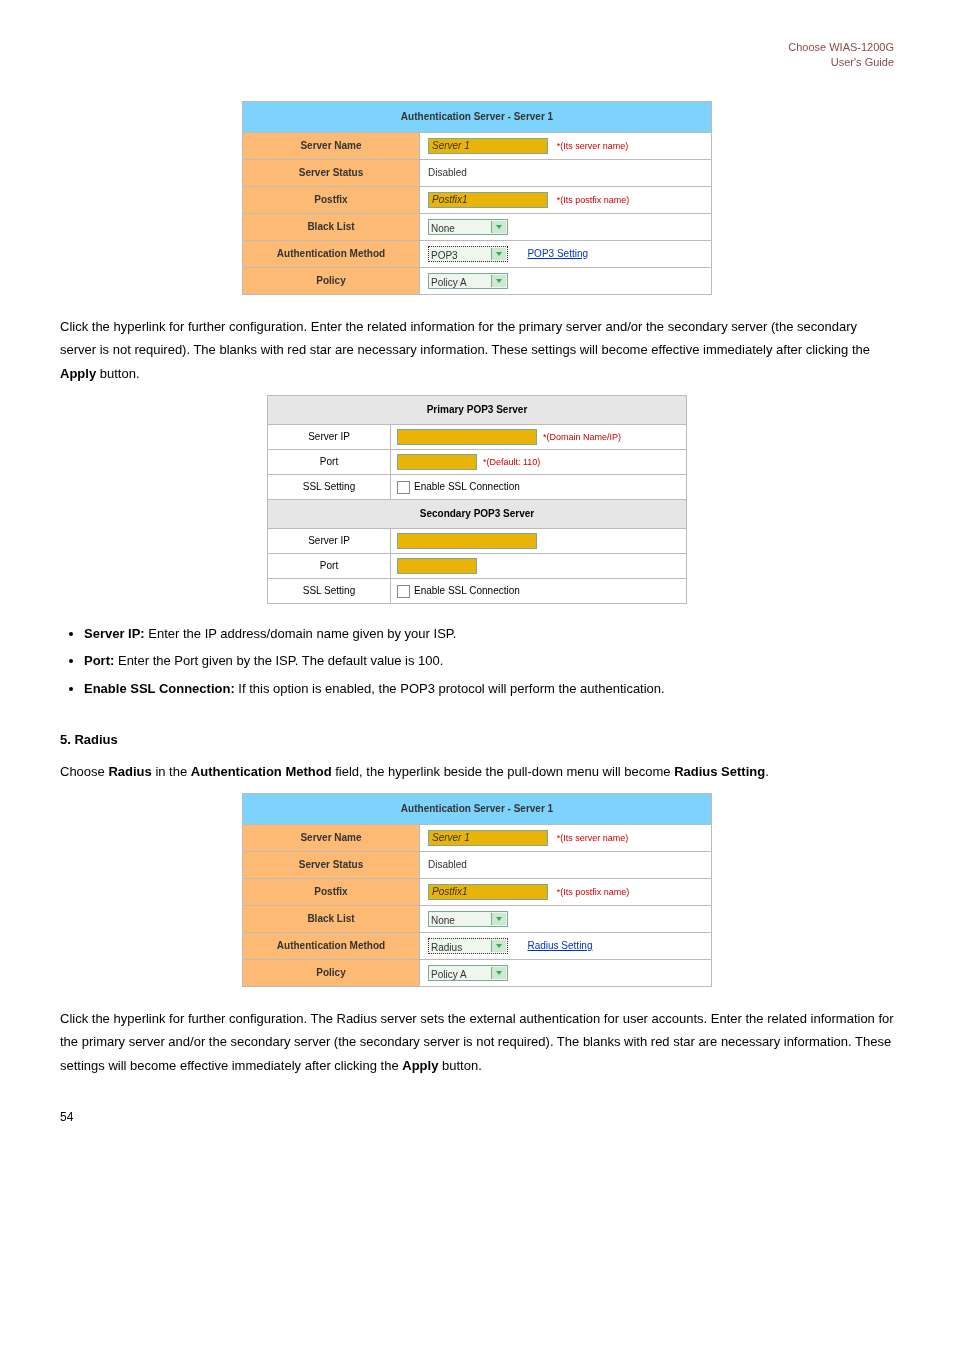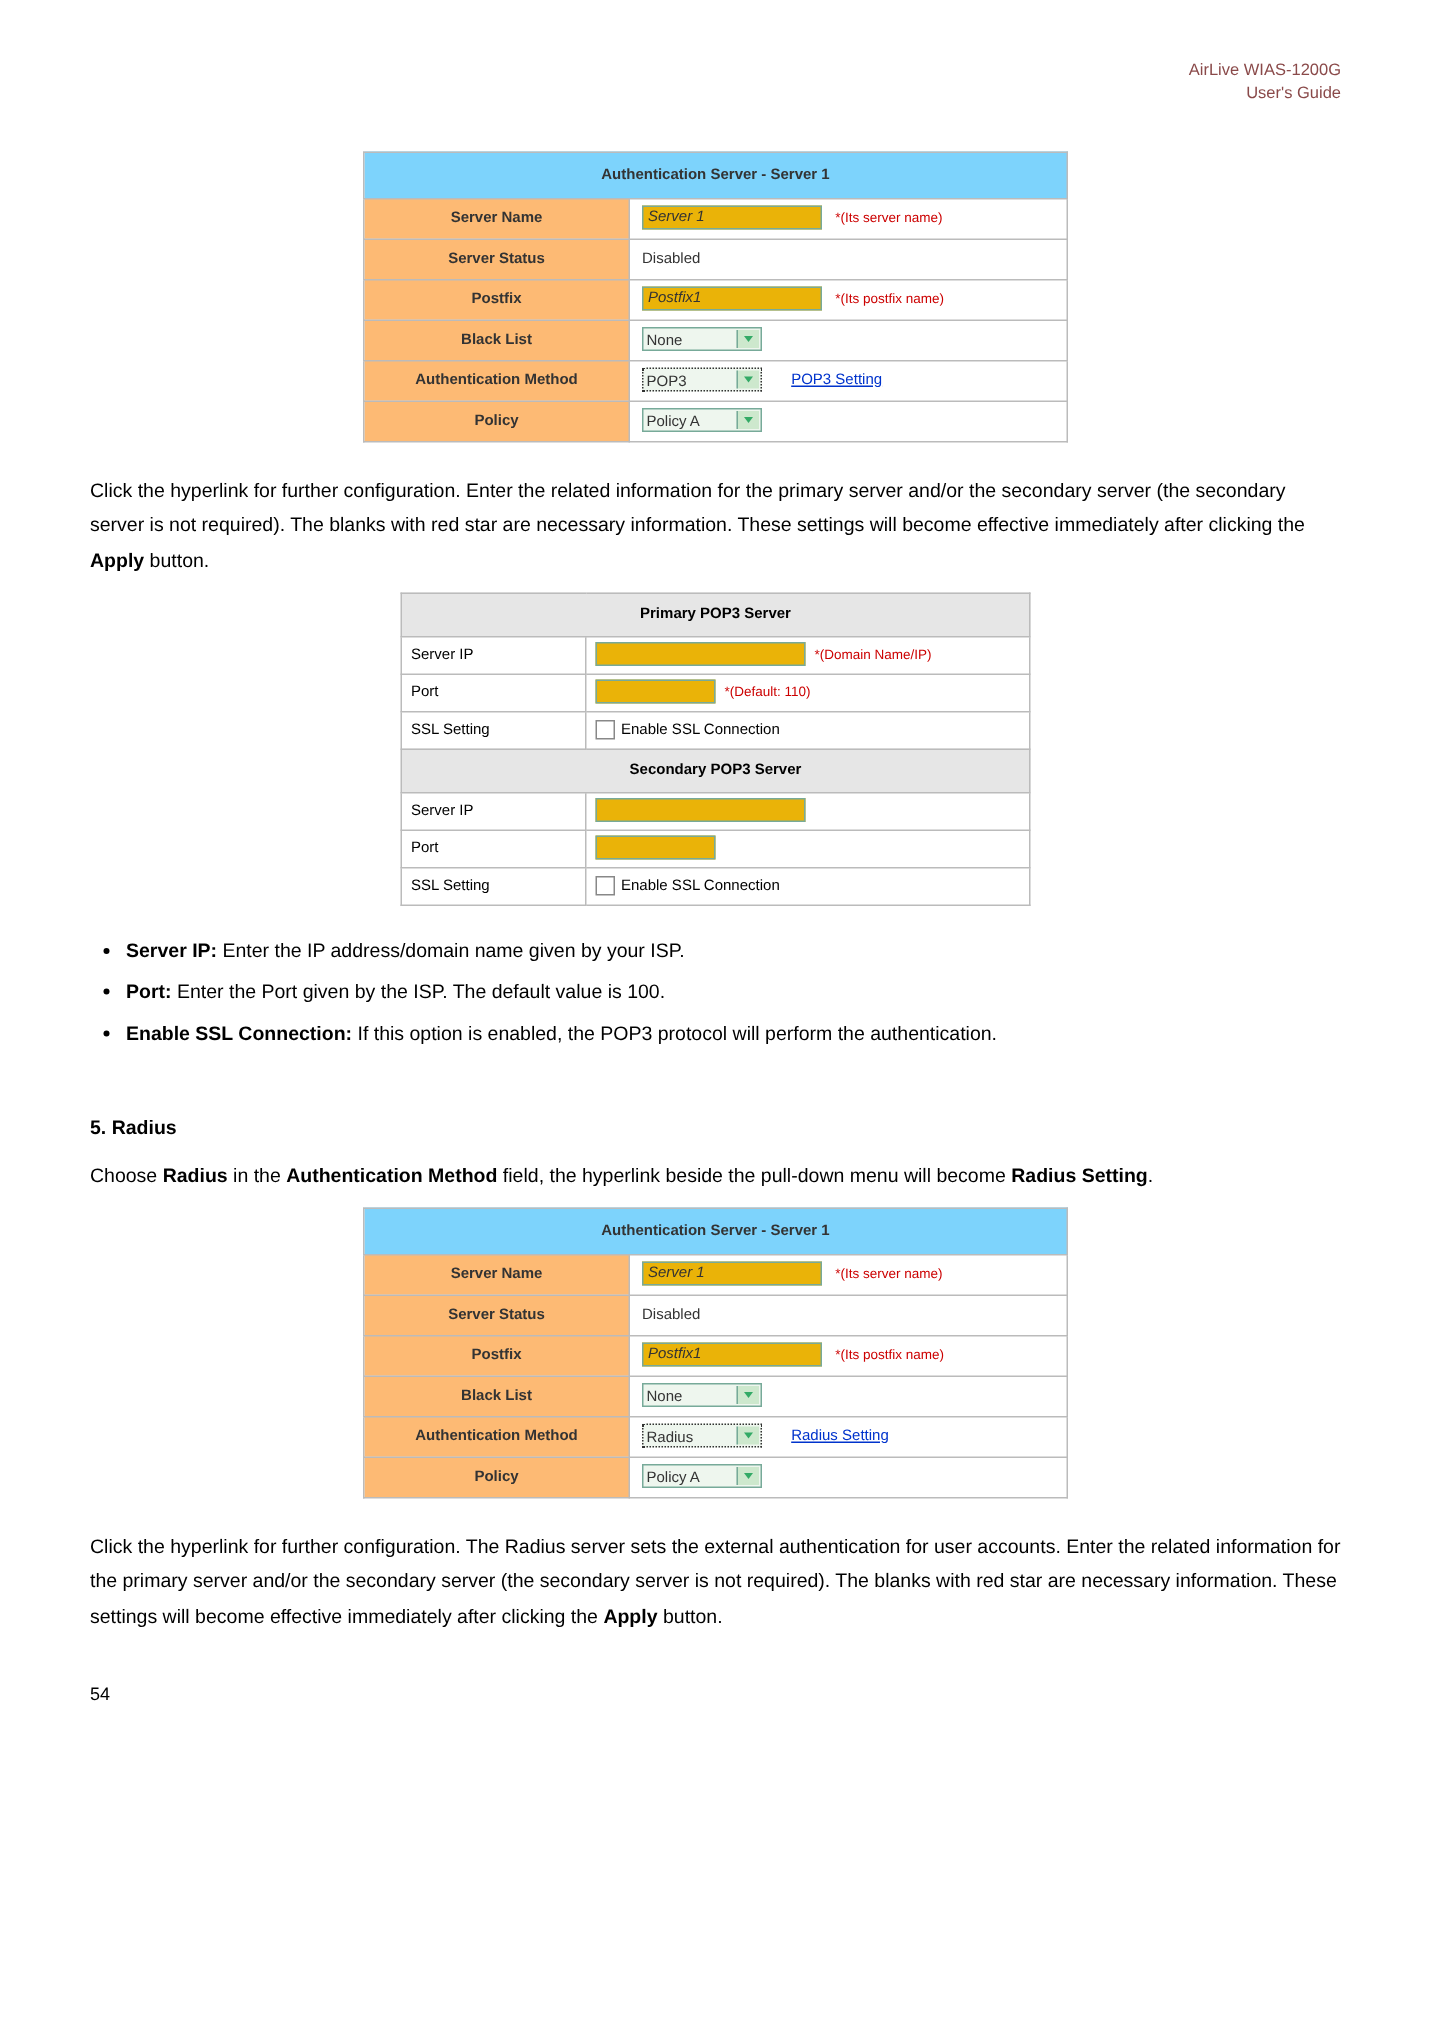--- a/index.html
+++ b/index.html
@@ -129,28 +129,28 @@
     background: #e6e6e6;
     font-weight: bold;
     text-align: center;
     padding: 5px;
     border: 1px solid #bbb;
   }
   .inner-table td {
     border: 1px solid #bbb;
     padding: 3px 6px;
   }
-  .inner-table td.k { width: 110px; }
+  .inner-table td.k { text-align: center; width: 110px; }
 </style>
 </head>
 <body>
 <div class="page">
 
 <div class="header-right">
-  <span>AirLive WIAS-1200G</span><br>
+  <span>Choose WIAS-1200G</span><br>
   <span>User's Guide</span>
 </div>
 
 
 <table class="screenshot-table">
   <tbody>
         <tr>
           <th colspan="2">Authentication Server - Server 1</th>
         </tr>
   <tr>
@@ -241,21 +241,21 @@
   </tr>
 </tbody>
     </table>
 
 <ul class="bullets">
   <li><span class="bold">Server IP:</span><span> Enter the IP address/domain name given by your ISP.</span></li>
   <li><span class="bold">Port:</span><span> Enter the Port given by the ISP. The default value is 100.</span></li>
   <li><span class="bold">Enable SSL Connection:</span><span> If this option is enabled, the POP3 protocol will perform the authentication.</span></li>
 </ul>
 
-<div class="para" style="margin-top:40px">
+<div class="para" style="margin-top:28px">
   <span class="bold">5. Radius</span>
 </div>
 <div class="para">
   <span>Choose </span><span class="bold">Radius</span><span> in the </span><span class="bold">Authentication Method</span><span> field, the hyperlink beside the pull-down menu will become </span><span class="bold">Radius Setting</span><span>.</span>
 </div>
 
 <table class="screenshot-table">
   <tbody>
         <tr>
           <th colspan="2">Authentication Server - Server 1</th>

